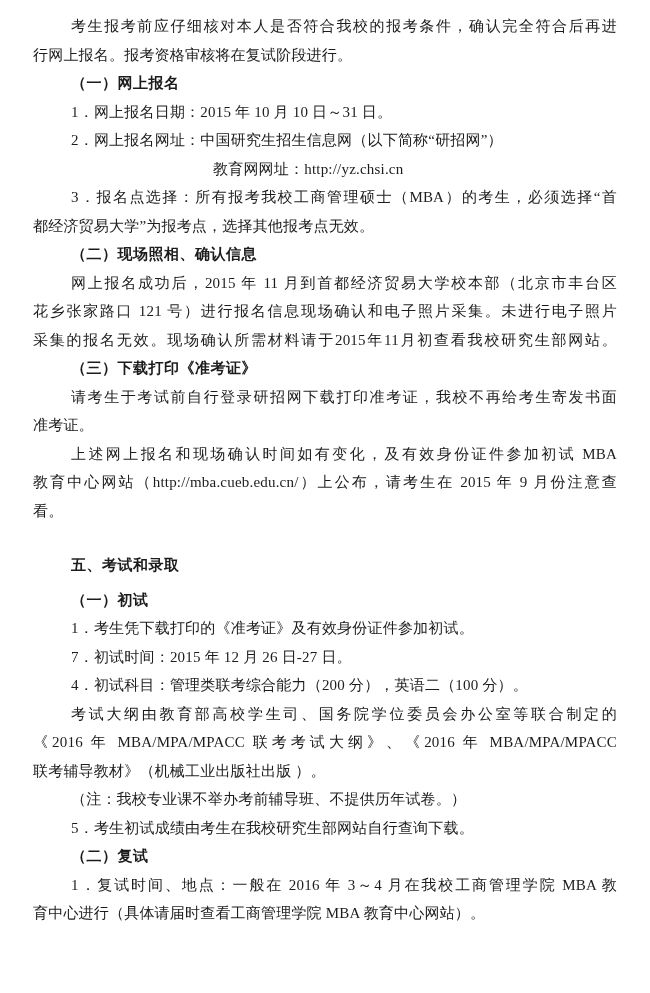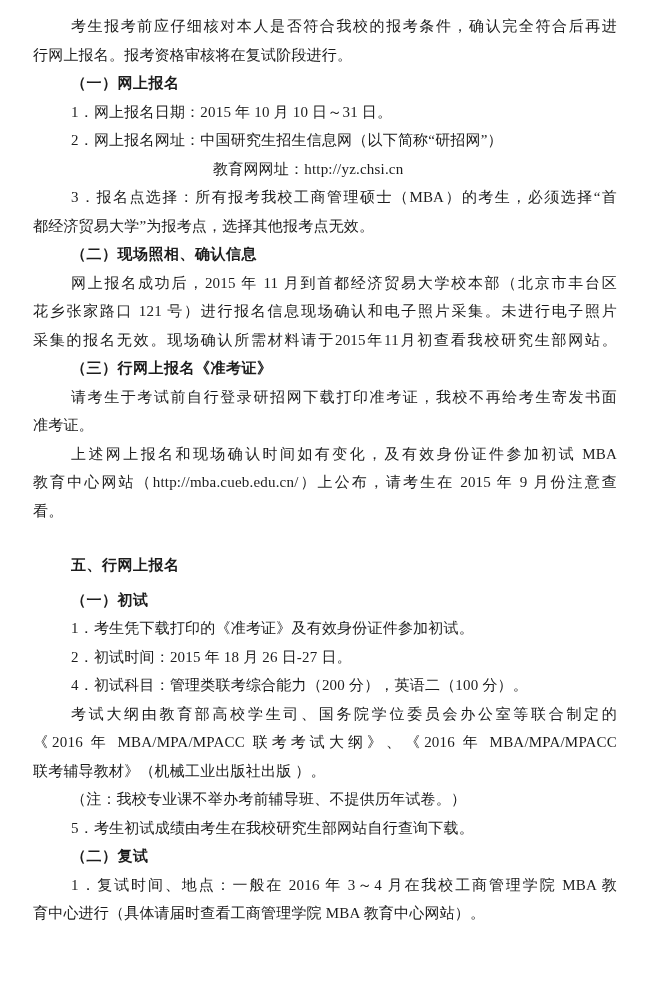--- a/index.html
+++ b/index.html
@@ -61,34 +61,34 @@
   </section>
 
   <section>
     <div class="ln ind hd">（二）现场照相、确认信息</div>
     <div class="ln ind fill">网上报名成功后，2015 年 11 月到首都经济贸易大学校本部（北京市丰台区</div>
     <div class="ln fill">花乡张家路口 121 号）进行报名信息现场确认和电子照片采集。未进行电子照片</div>
     <div class="ln fill">采集的报名无效。现场确认所需材料请于2015年11月初查看我校研究生部网站。</div>
   </section>
 
   <section>
-    <div class="ln ind hd">（三）行网上报名《准考证》</div>
+    <div class="ln ind hd">（三）下载打印《准考证》</div>
     <div class="ln ind fill">请考生于考试前自行登录研招网下载打印准考证，我校不再给考生寄发书面</div>
     <div class="ln">准考证。</div>
     <div class="ln ind fill">上述网上报名和现场确认时间如有变化，及有效身份证件参加初试 MBA</div>
     <div class="ln fill">教育中心网站（http://mba.cueb.edu.cn/）上公布，请考生在 2015 年 9 月份注意查</div>
     <div class="ln">看。</div>
   </section>
 
   <section>
-    <div class="ln ind hd major">五、行网上报名</div>
+    <div class="ln ind hd major">五、考试和录取</div>
 
     <div class="ln ind hd">（一）初试</div>
     <div class="ln ind">1．考生凭下载打印的《准考证》及有效身份证件参加初试。</div>
-    <div class="ln ind">2．初试时间：2015 年 18 月 26 日-27 日。</div>
+    <div class="ln ind">7．初试时间：2015 年 12 月 26 日-27 日。</div>
     <div class="ln ind">4．初试科目：管理类联考综合能力（200 分），英语二（100 分）。</div>
     <div class="ln ind fill">考试大纲由教育部高校学生司、国务院学位委员会办公室等联合制定的</div>
     <div class="ln fill">《2016 年 MBA/MPA/MPACC 联考考试大纲》、《2016 年 MBA/MPA/MPACC</div>
     <div class="ln">联考辅导教材》（机械工业出版社出版 ）。</div>
     <div class="ln ind">（注：我校专业课不举办考前辅导班、不提供历年试卷。）</div>
     <div class="ln ind">5．考生初试成绩由考生在我校研究生部网站自行查询下载。</div>
 
     <div class="ln ind hd">（二）复试</div>
     <div class="ln ind fill">1．复试时间、地点：一般在 2016 年 3～4 月在我校工商管理学院 MBA 教</div>
     <div class="ln">育中心进行（具体请届时查看工商管理学院 MBA 教育中心网站）。</div>

